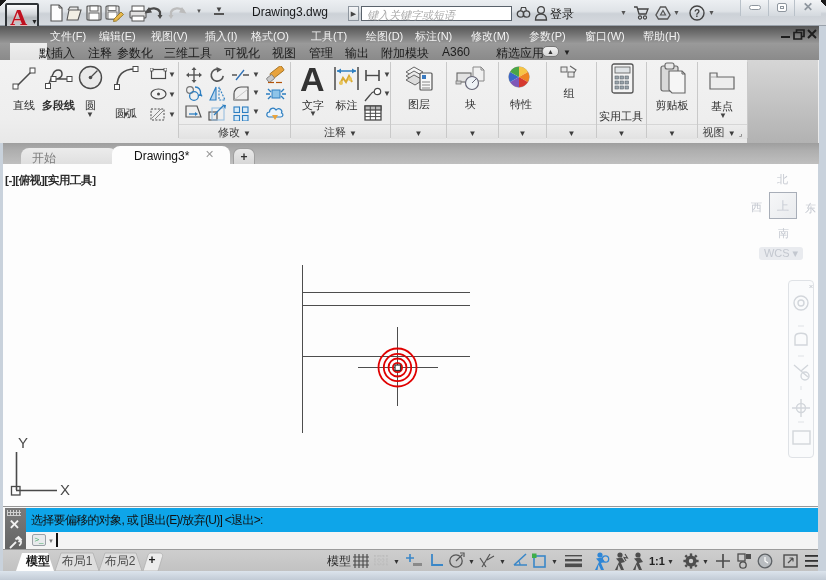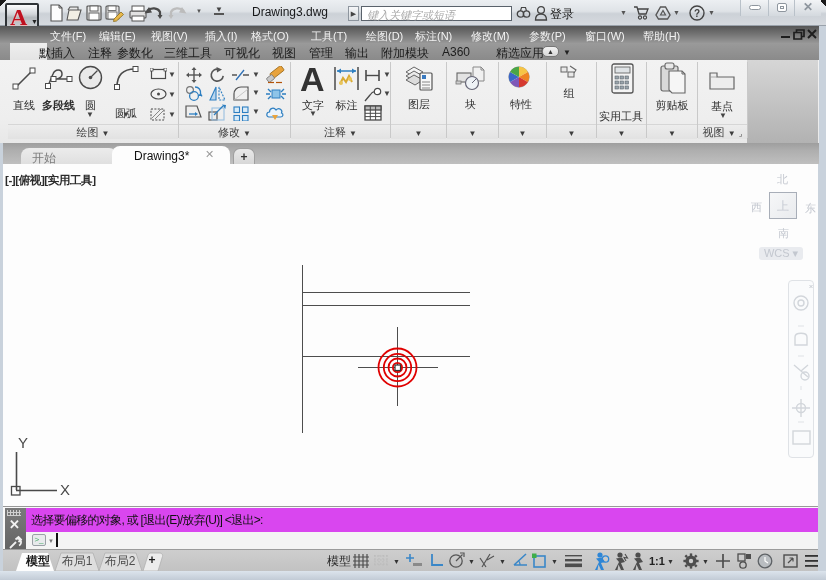--- a/index.html
+++ b/index.html
@@ -39,21 +39,21 @@
 #vplabel{left:2px;top:9px;font-size:11.5px;color:#2b2b2b;font-weight:bold;letter-spacing:-0.4px;}
 
 .vc{position:absolute;color:#c3c7cf;font-size:11px;}
 #vcsquare{left:766px;top:28px;width:28px;height:27px;border:1px solid #a8aeb8;background:linear-gradient(135deg,#f6f7f8,#e9ebee);color:#c6cad2;text-align:center;font-size:12px;line-height:26px;}
 #wcsbtn{left:756px;top:83px;width:44px;height:13px;background:#e9ebef;border-radius:3px;color:#c3c7cf;font-size:11px;text-align:center;line-height:13px;}
 
 #navbar{left:785px;top:116px;width:26px;height:178px;border:1px solid #dfe2e6;border-radius:4px;background:#fafbfc;}
 
 #cmdpanel{left:3px;top:506px;width:815px;height:43px;border-top:1px solid #999;background:#f9f9f9;}
 #cmdside{left:2px;top:1px;width:21px;height:42px;background:linear-gradient(180deg,#7a7a7a,#646464);}
-#cmdrow1{left:23px;top:1px;width:792px;height:24px;background:#d946ef;font-size:12px;color:#111;padding:4px 0 0 5px;letter-spacing:-0.7px;}
+#cmdrow1{left:23px;top:1px;width:792px;height:24px;background:#0ea5e9;font-size:12px;color:#111;padding:4px 0 0 5px;letter-spacing:-0.7px;}
 #cmdrow2{left:23px;top:25px;width:792px;height:18px;background:#f4f4f4;}
 #cmdbadge{left:6px;top:2px;width:14px;height:12px;border:1px solid #9aa0a6;border-radius:2px;background:#e8eaec;font-size:8px;color:#4a6;line-height:10px;text-align:center;}
 
 #bottombar{left:0;top:549px;width:826px;height:22px;background:linear-gradient(180deg,#cecece,#c2c2c2);border-top:1px solid #9b9b9b;padding-left:24px;}
 .ltab{position:absolute;top:3px;height:19px;font-size:12px;text-align:center;}
 #borderL{left:0;top:143px;width:3px;height:428px;background:#c9d2dc;}
 #borderR{left:818px;top:164px;width:8px;height:407px;background:#c9d2dc;}
 #borderB{left:0;top:571px;width:826px;height:9px;background:linear-gradient(180deg,#dce4ec,#c2cbd6);}
 svg{display:block;}
 .sicon{position:absolute;}
@@ -171,21 +171,20 @@
 <div class="psep" style="left:178px"></div>
     <div class="psep" style="left:290px"></div>
 <div class="psep" style="left:390px"></div>
     <div class="psep" style="left:446px"></div>
 <div class="psep" style="left:498px"></div>
     <div class="psep" style="left:546px"></div>
 <div class="psep" style="left:596px"></div>
     <div class="psep" style="left:646px"></div>
 <div class="psep" style="left:697px"></div>
     <div class="psep" style="left:747px"></div>
-<div class="pfoot" style="left:8px;width:170px;">绘图 <span class="dn">▼</span></div>
 <div class="pfoot" style="left:179px;width:111px;">修改 <span class="dn">▼</span></div>
 <div class="pfoot" style="left:291px;width:99px;">注释 <span class="dn">▼</span></div>
 <div class="pfoot" style="left:391px;width:55px;"><span class="dn">▼</span></div>
 <div class="pfoot" style="left:447px;width:51px;"><span class="dn">▼</span></div>
 <div class="pfoot" style="left:499px;width:47px;"><span class="dn">▼</span></div>
 <div class="pfoot" style="left:547px;width:49px;"><span class="dn">▼</span></div>
 <div class="pfoot" style="left:597px;width:49px;"><span class="dn">▼</span></div>
 <div class="pfoot" style="left:647px;width:50px;"><span class="dn">▼</span></div>
 <div class="pfoot" style="left:698px;width:49px;">视图 <span class="dn">▼</span> <span style="font-size:8px;color:#555;">⌟</span></div>
 

